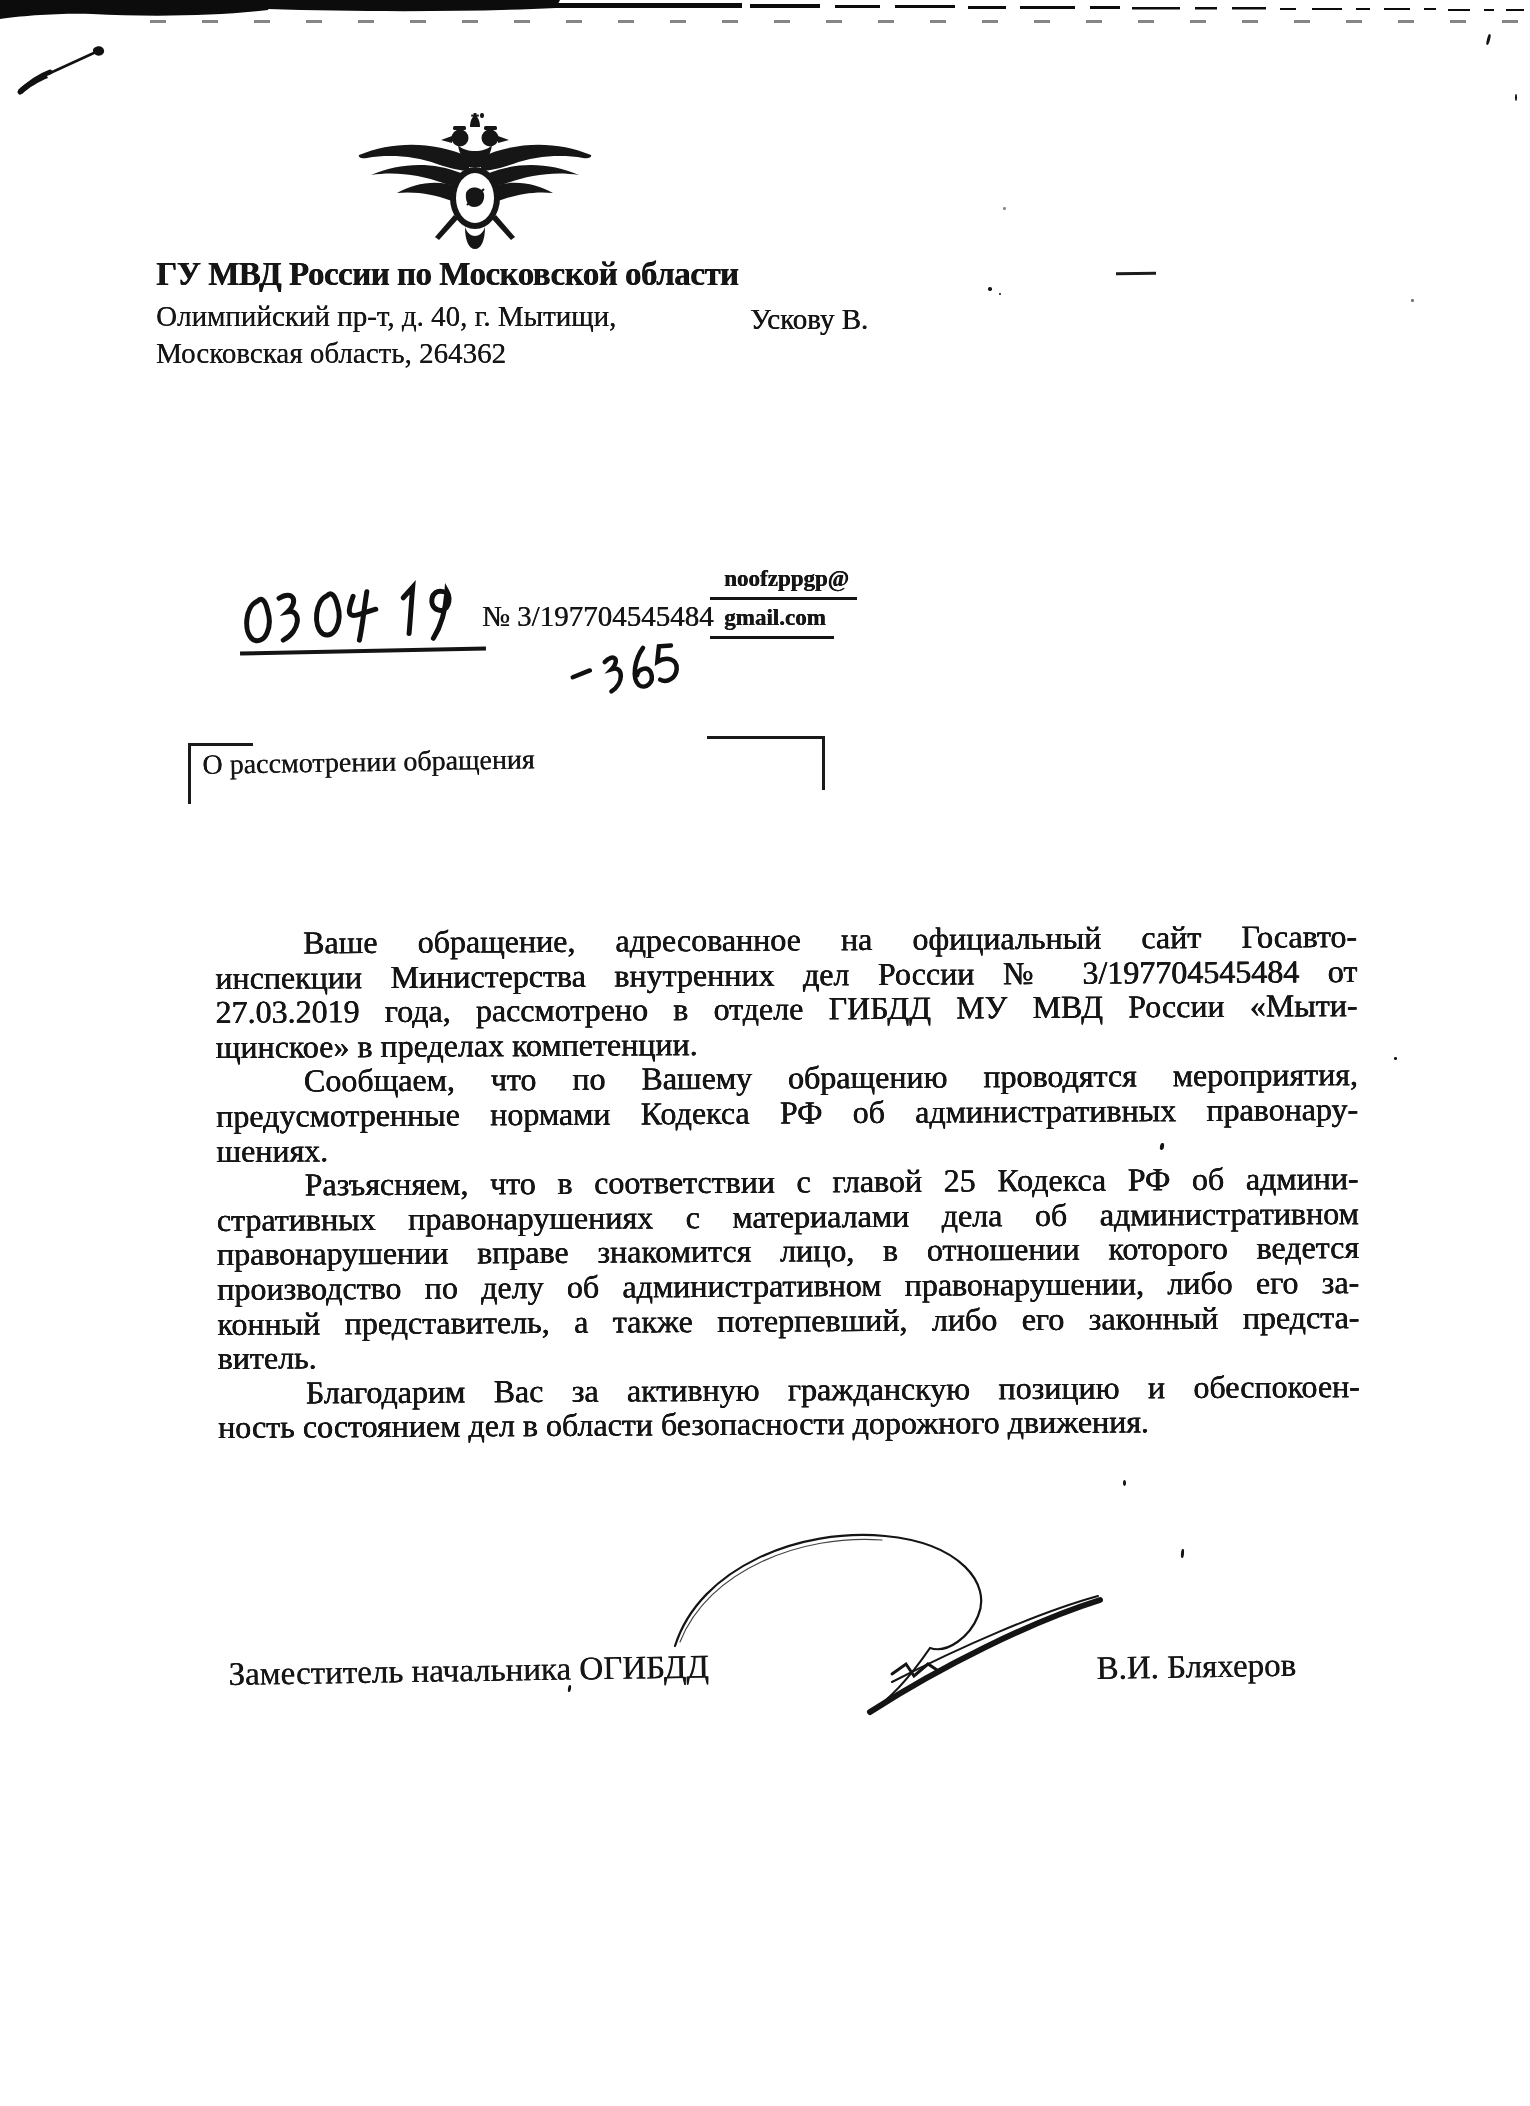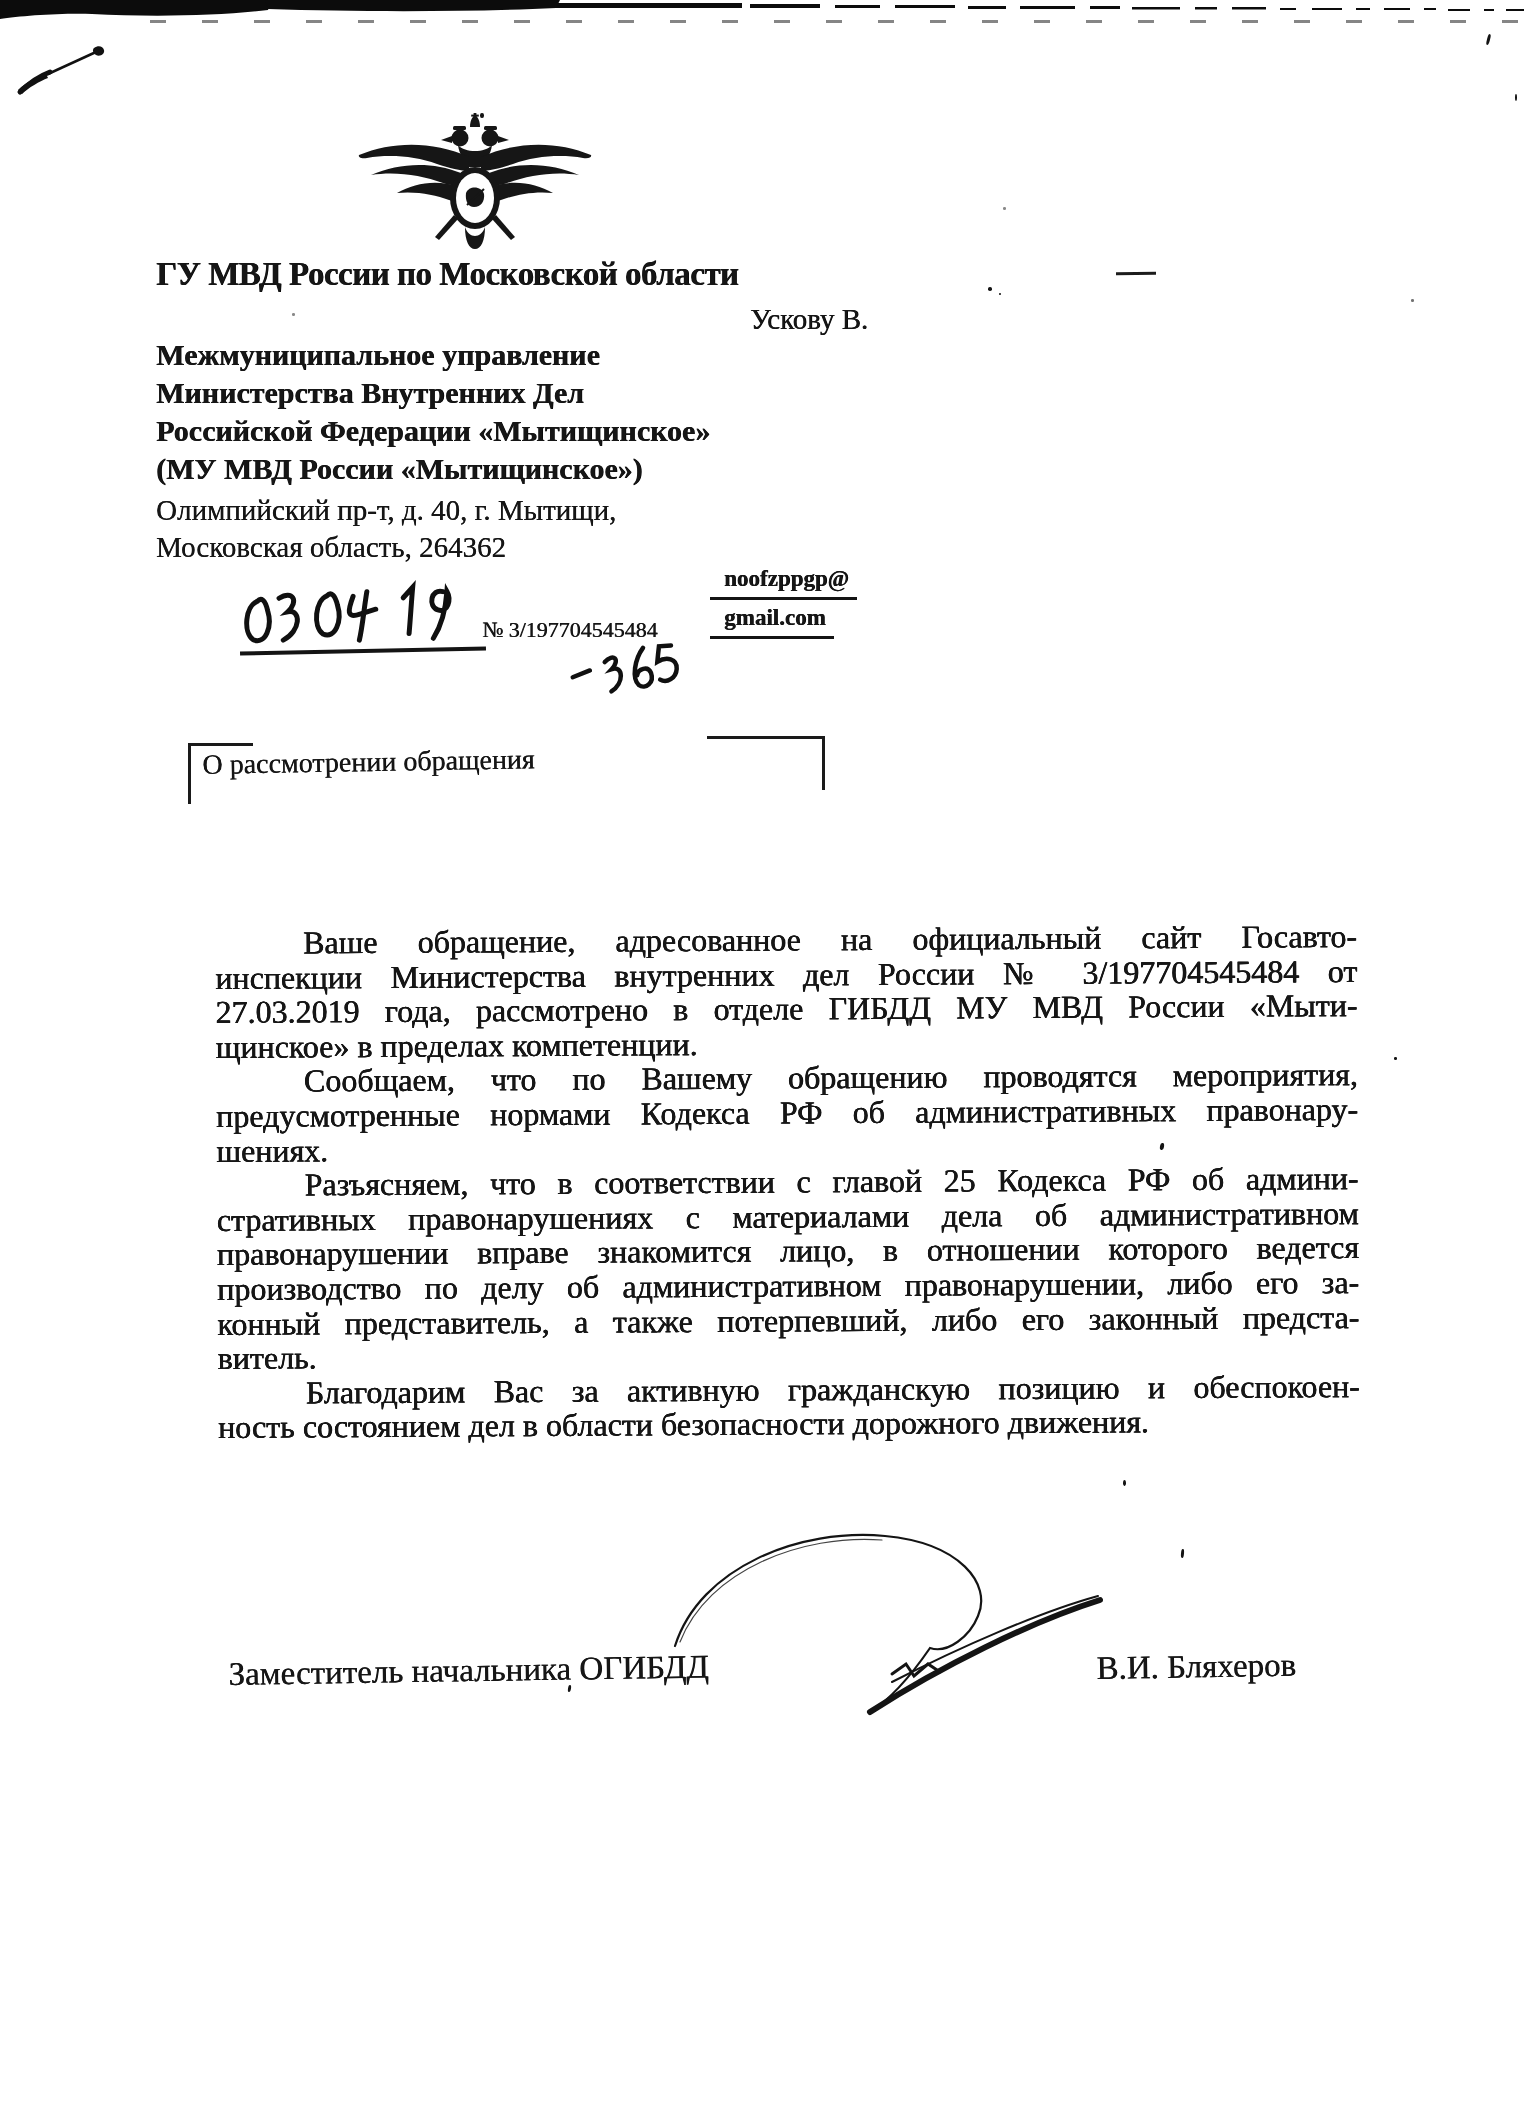--- a/index.html
+++ b/index.html
@@ -23,21 +23,21 @@
   .lh-title  { font-weight:700; font-size:33px; line-height:40px; letter-spacing:-0.5px; text-shadow:.5px 0 #000; }
   .lh-org    { margin-top:42px; font-weight:700; font-size:30px; line-height:38px; text-shadow:.5px 0 #000; }
   .lh-addr   { margin-top:4px; font-size:29px; line-height:37px; text-shadow:.3px 0 #111; }
 
   .addressee {
     position:absolute; left:750px; top:297px;
     font-weight:400; font-size:29px; line-height:44px; text-shadow:.5px 0 #000;
   }
   .dash-mark { position:absolute; left:1116px; top:272px; width:40px; height:3px; background:#1c1c1c; transform:rotate(-1deg); }
 
-  .ref-number { position:absolute; left:482px; top:598px; font-size:22px; line-height:36px; text-shadow:.4px 0 #111;margin-top:14px; }
+  .ref-number { position:absolute; left:482px; top:598px; font-size:29px; line-height:36px; text-shadow:.4px 0 #111; }
   .hw-date   { position:absolute; left:236px; top:574px; transform:rotate(-3deg); }
   .date-underline { position:absolute; left:240px; top:649px; width:246px; height:4px; background:#141414; transform:rotate(-1.2deg); }
   .hw-suffix { position:absolute; left:566px; top:638px; transform:rotate(-9deg); }
 
   .email { position:absolute; left:710px; top:562px; }
   .email-line {
     font-weight:700; font-size:23px; line-height:33px; text-shadow:.5px 0 #000;
     border-bottom:3.5px solid #141414; display:inline-block; padding:0 8px 2px 14px;
   }
   .email .row2 { margin-top:1px; }
@@ -125,26 +125,20 @@
       <path d="M111,80 C114,72 127,73 129,81 C130,88 126,94 119,94 C113,94 110,88 111,80 Z"></path>
       <path d="M112,92 L129,76" stroke="#161616" stroke-width="2"></path>
       <path d="M99,102 L80,124 L84,127 L103,106 Z"></path>
       <path d="M141,102 L160,124 L156,127 L137,106 Z"></path>
       <path d="M110,114 C114,126 126,126 130,114 C130,128 126,136 120,136 C114,136 110,128 110,114 Z"></path>
     </g>
   </svg>
 
   <div class="letterhead">
     <div class="lh-title">ГУ МВД России по Московской области</div>
-    <div class="lh-org">
-      <div>Межмуниципальное управление</div>
-      <div>Министерства Внутренних Дел</div>
-      <div>Российской Федерации «Мытищинское»</div>
-      <div>(МУ МВД России «Мытищинское»)</div>
-    </div>
     <div class="lh-addr">
       <div>Олимпийский пр-т, д. 40, г. Мытищи,</div>
       <div>Московская область, 264362</div>
     </div>
   </div>
 
   <div class="addressee">Ускову В.</div>
   <div class="dash-mark"></div>
 
   <svg class="hw-date" width="250" height="80" viewBox="0 0 250 80">

